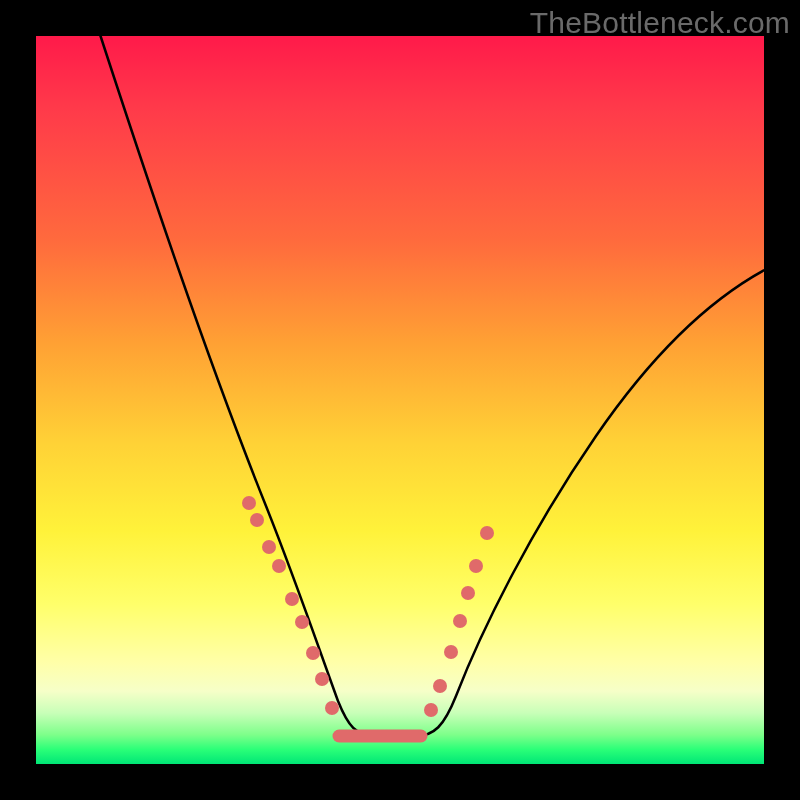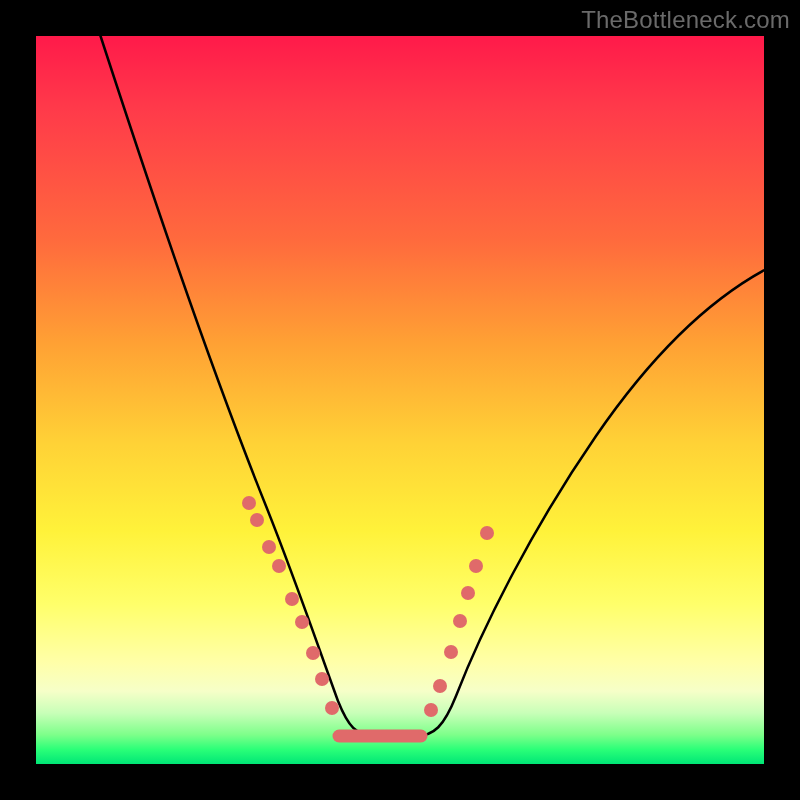--- a/index.html
+++ b/index.html
@@ -41,21 +41,21 @@
       #7dff8a 96%,
       #2bff78 98%,
       #00e676 100%
     );
   }
   .watermark {
     position: absolute;
     top: 6px;
     right: 10px;
     color: #6a6a6a;
-    font-size: 24px;
+    font-size: 30px;
     letter-spacing: 0.2px;
     font-weight: 400;
   }
   svg.curve {
     position: absolute;
     left: 0;
     top: 0;
     width: 728px;
     height: 728px;
     overflow: visible;

